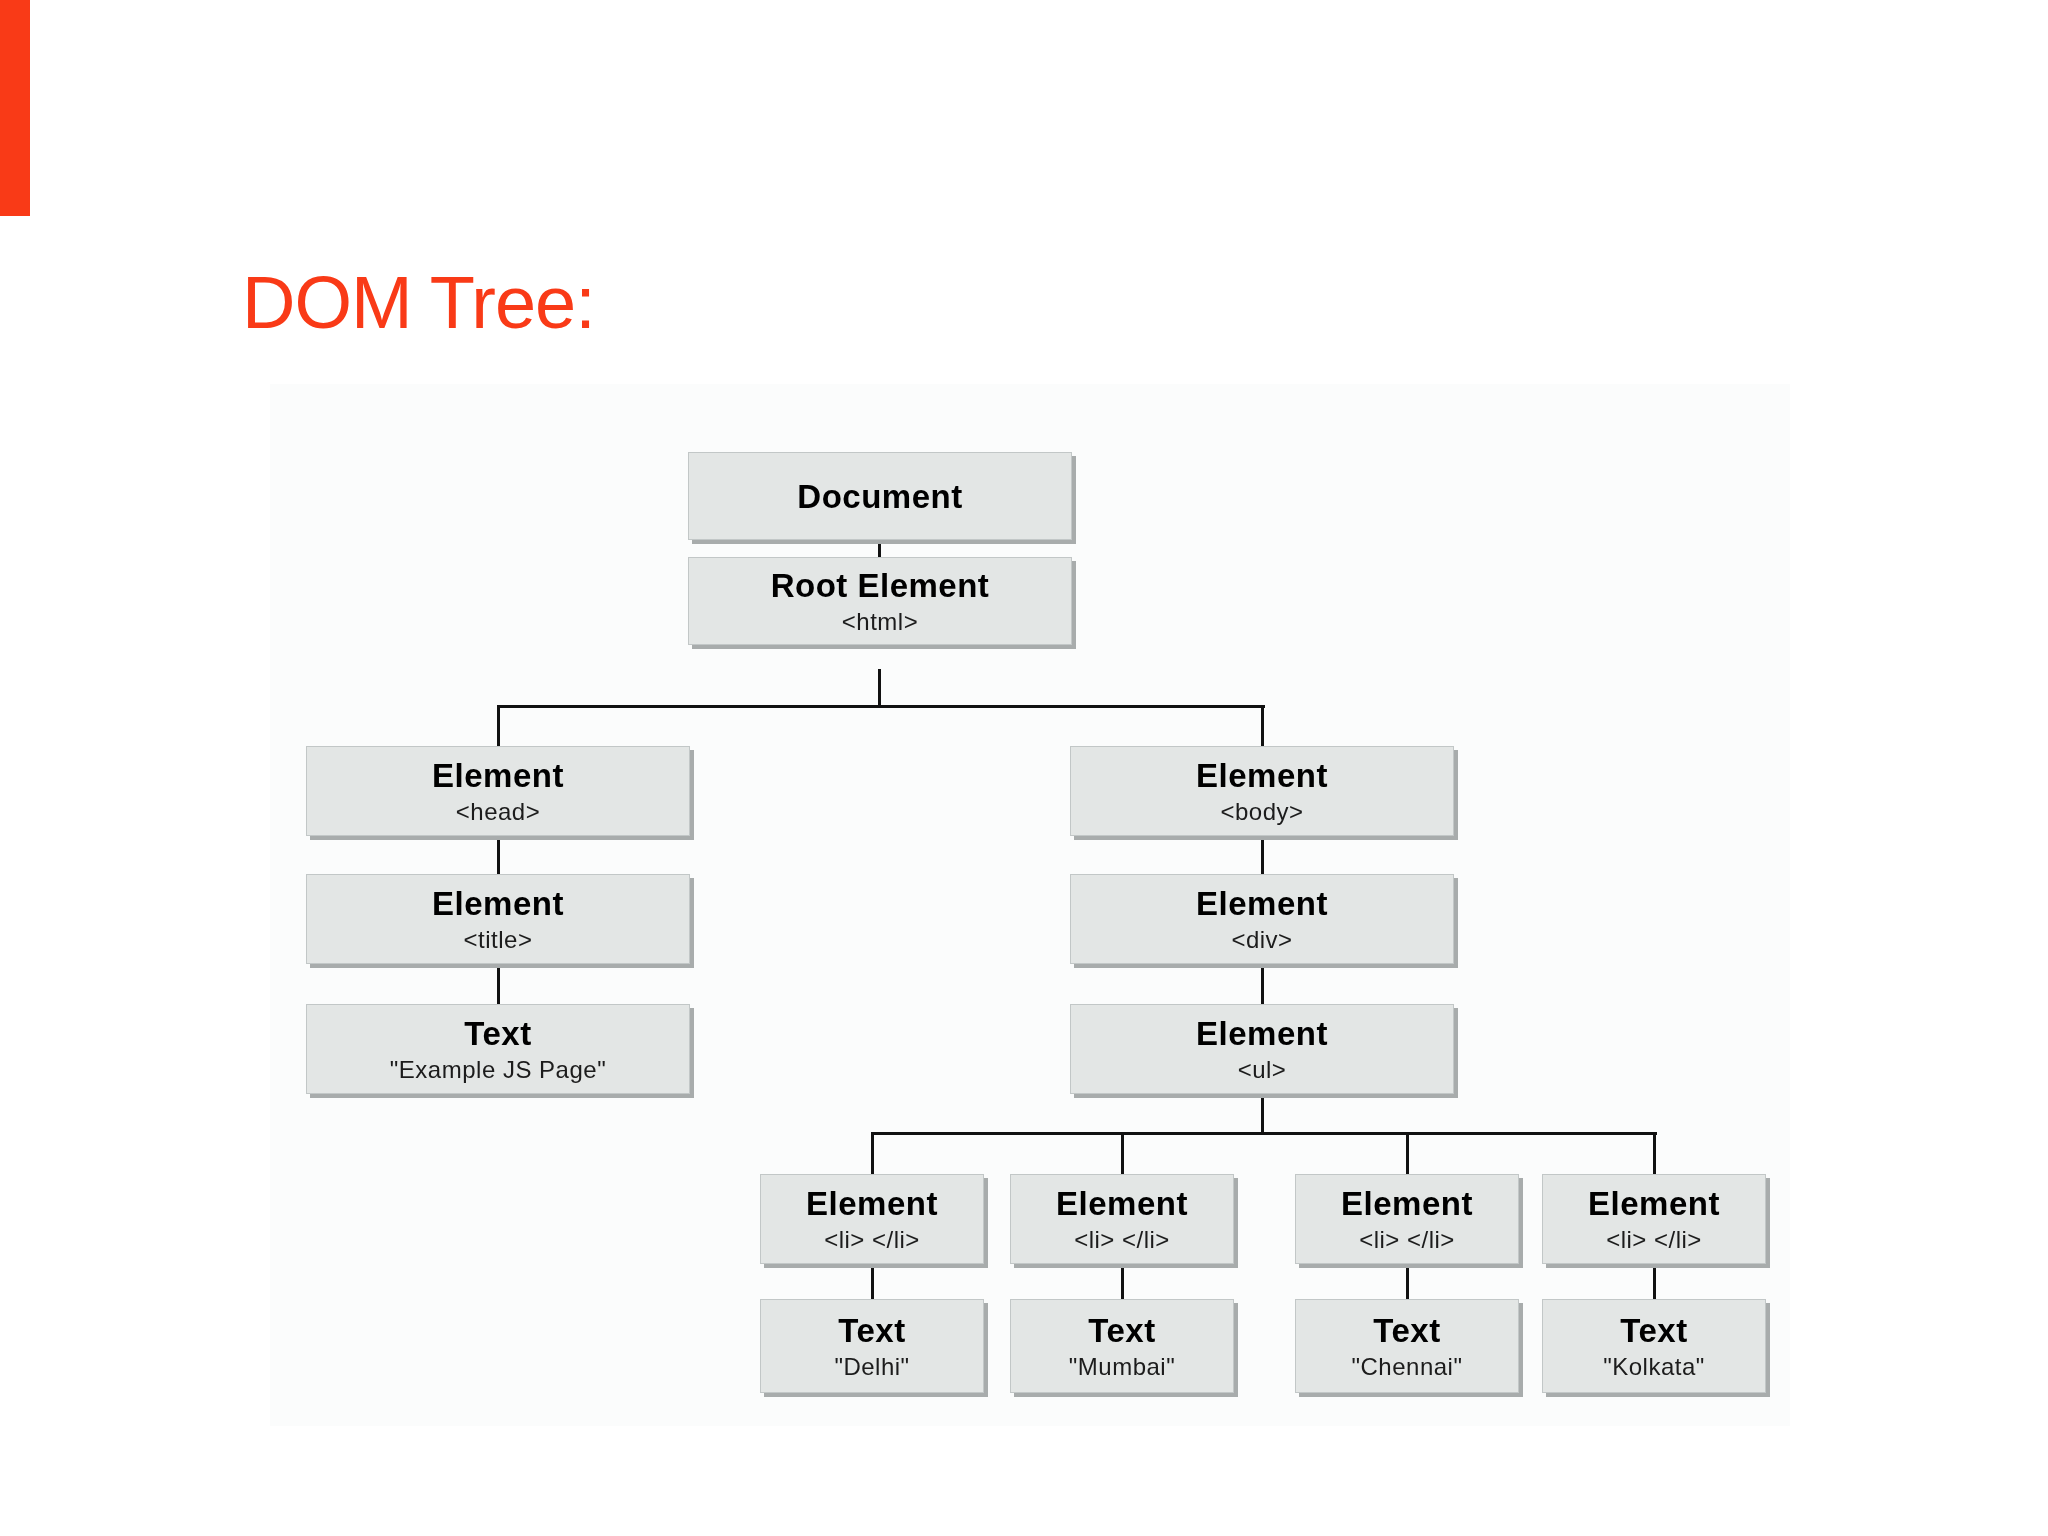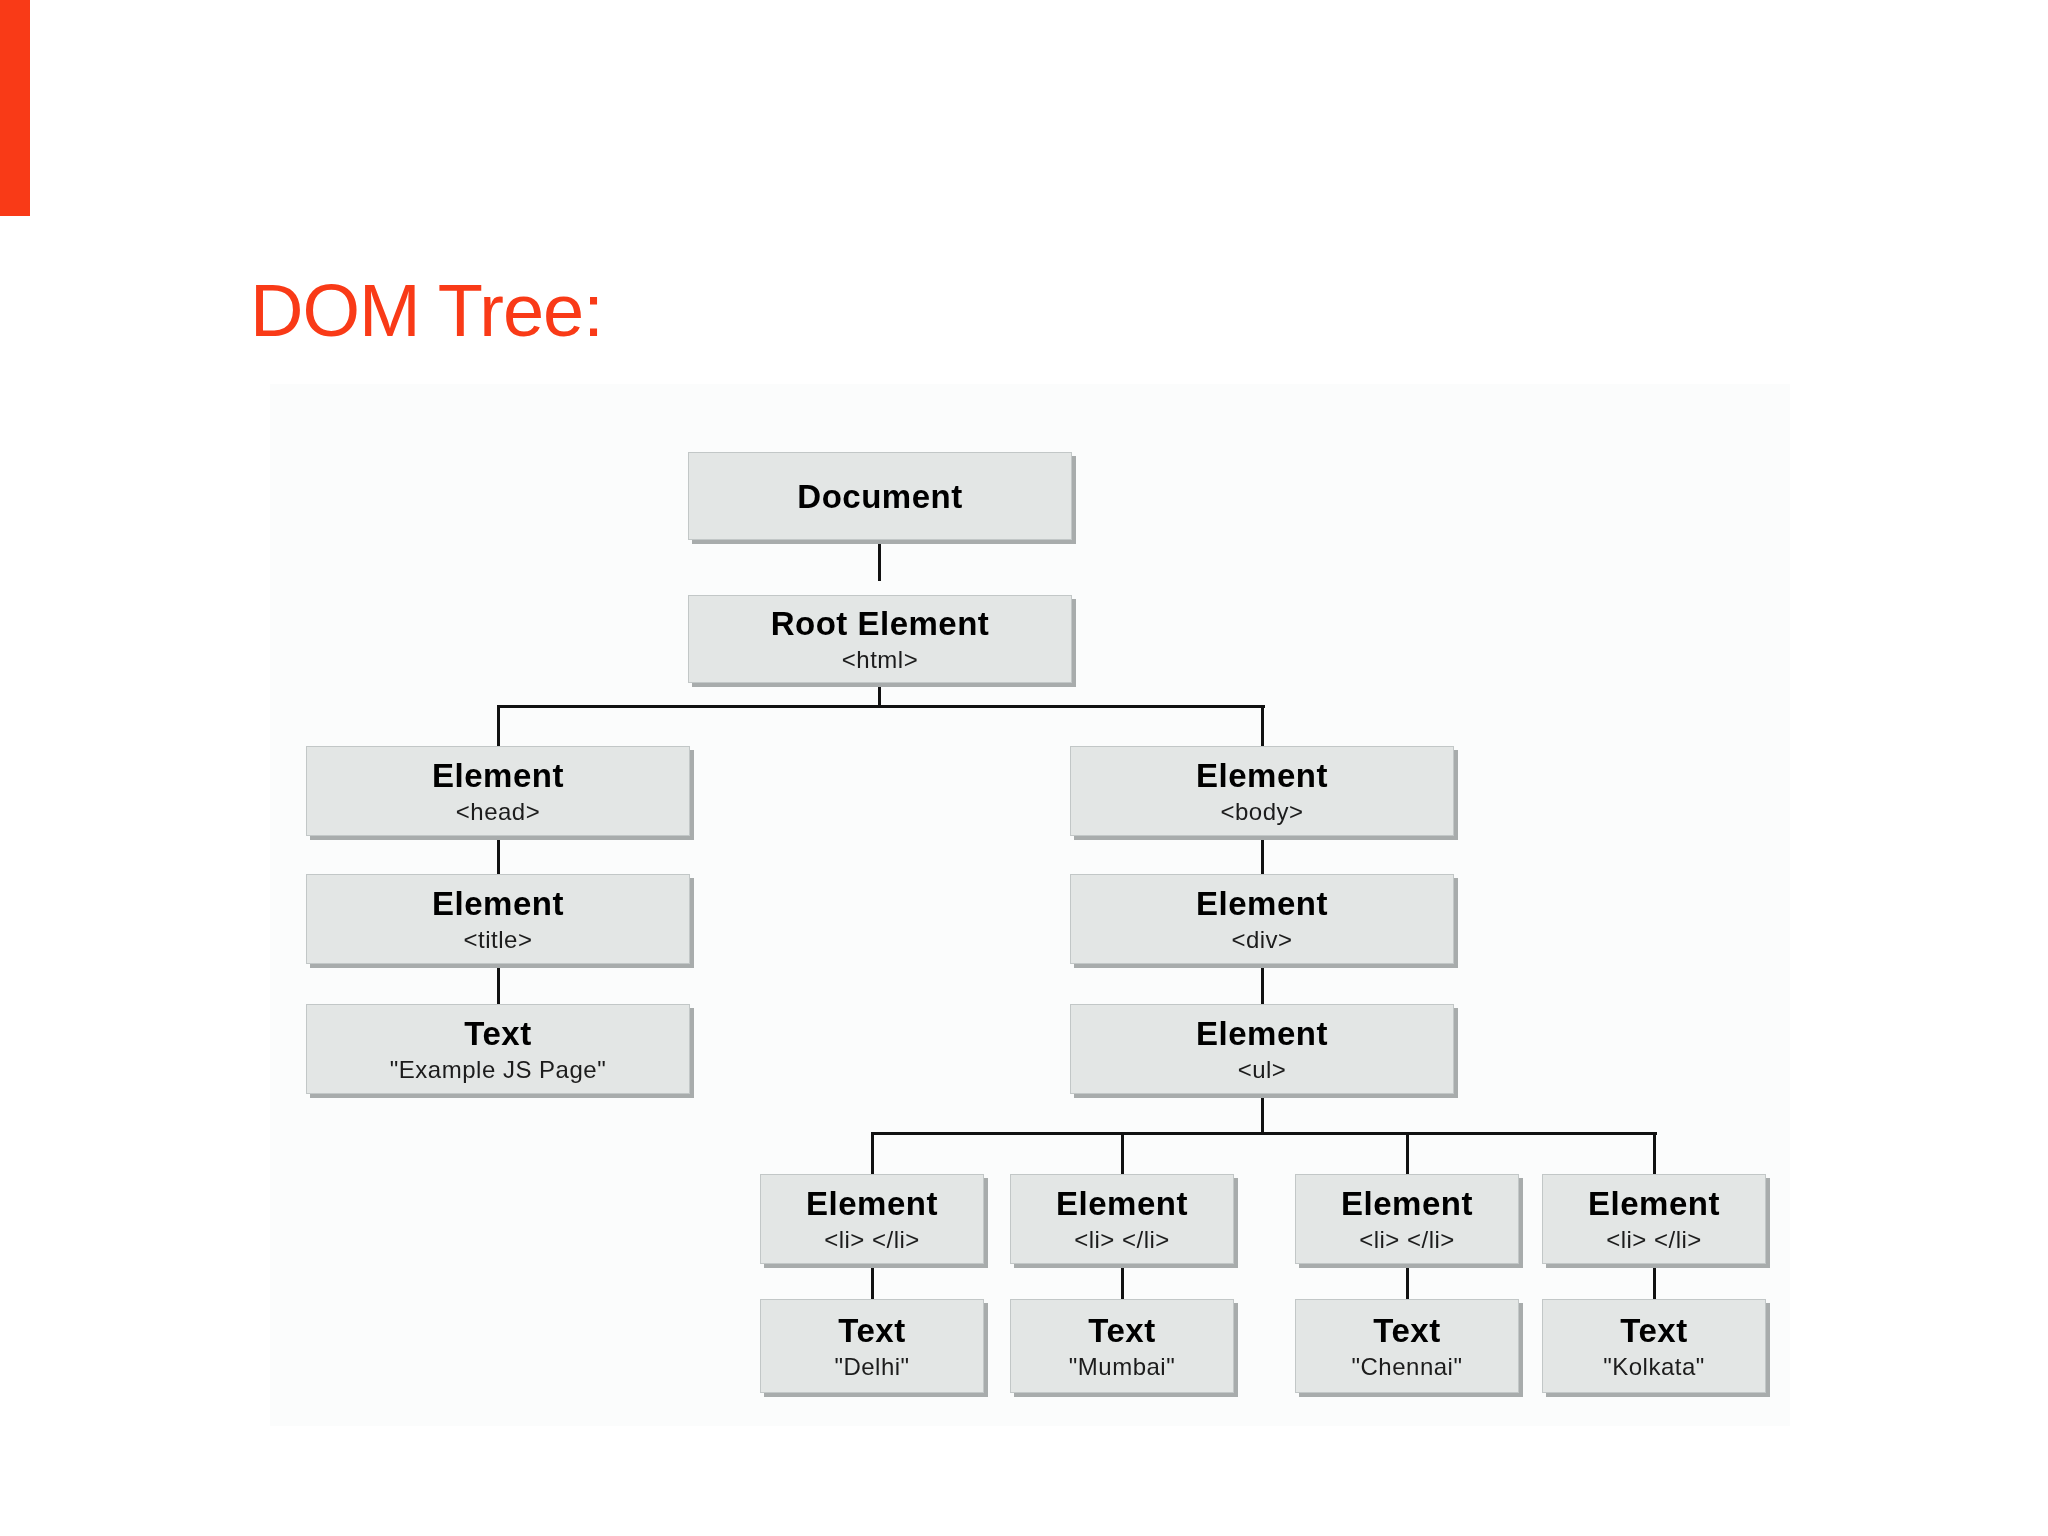--- a/index.html
+++ b/index.html
@@ -45,42 +45,42 @@
   .node .sub {
     font-size: 24px; line-height: 1;
     color: var(--text-secondary, #1c1c1c); letter-spacing: 0.5px;
     white-space: nowrap;
   }
   .node .sub:empty { display: none; }
   .connector { position: absolute; background: var(--connector, #111111); }
 
   
   .n-document  { left: 688px;  top: 452px;  width: 384px; height: 88px; }
-  .n-root      { left: 688px;  top: 595px;  width: 384px; height: 88px; }
+  .n-root      { left: 688px;  top: 557px;  width: 384px; height: 88px; }
   .n-head      { left: 306px;  top: 746px;  width: 384px; height: 90px; }
   .n-title-el  { left: 306px;  top: 874px;  width: 384px; height: 90px; }
   .n-head-text { left: 306px;  top: 1004px; width: 384px; height: 90px; }
   .n-body      { left: 1070px; top: 746px;  width: 384px; height: 90px; }
   .n-div       { left: 1070px; top: 874px;  width: 384px; height: 90px; }
   .n-ul        { left: 1070px; top: 1004px; width: 384px; height: 90px; }
   .n-li1       { left: 760px;  top: 1174px; width: 224px; height: 90px; }
   .n-li2       { left: 1010px; top: 1174px; width: 224px; height: 90px; }
   .n-li3       { left: 1295px; top: 1174px; width: 224px; height: 90px; }
   .n-li4       { left: 1542px; top: 1174px; width: 224px; height: 90px; }
   .n-li1-text  { left: 760px;  top: 1299px; width: 224px; height: 94px; }
   .n-li2-text  { left: 1010px; top: 1299px; width: 224px; height: 94px; }
   .n-li3-text  { left: 1295px; top: 1299px; width: 224px; height: 94px; }
   .n-li4-text  { left: 1542px; top: 1299px; width: 224px; height: 94px; }
 </style>
 </head>
 <body>
 
 <div class="accent-bar"></div>
 
-<h1 class="page-title" style="margin:12px; font-weight:400;">DOM Tree:</h1>
+<h1 class="page-title" style="margin:4px; font-weight:400;">DOM Tree:</h1>
 
 <div class="diagram-panel"></div>
 
 <div class="connector" style="left:878px;  top:540px;  width:3px;   height:41px;"></div>
 <div class="connector" style="left:878px;  top:669px;  width:3px;   height:38px;"></div>
 <div class="connector" style="left:497px;  top:705px;  width:768px; height:3px;"></div>
 <div class="connector" style="left:497px;  top:708px;  width:3px;   height:38px;"></div>
 <div class="connector" style="left:1261px; top:708px;  width:3px;   height:38px;"></div>
 <div class="connector" style="left:497px;  top:836px;  width:3px;   height:38px;"></div>
 <div class="connector" style="left:1261px; top:836px;  width:3px;   height:38px;"></div>

